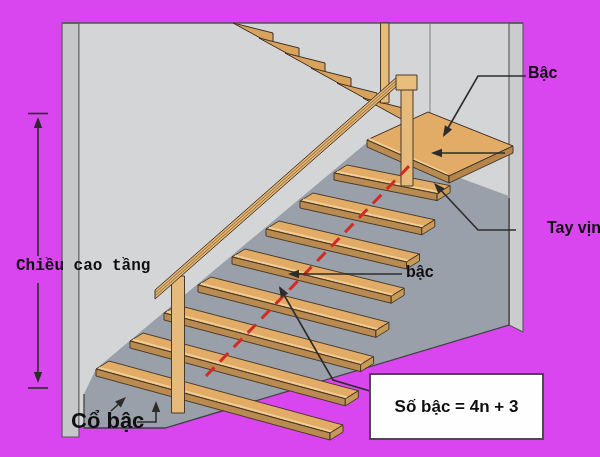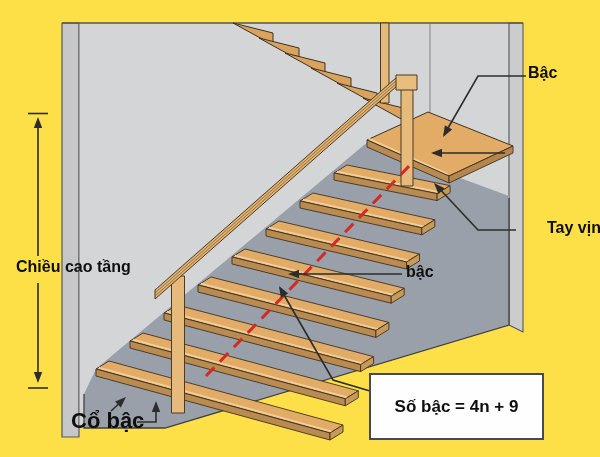--- a/index.html
+++ b/index.html
@@ -1,24 +1,24 @@
 <!DOCTYPE html>
 <html><head>
 <meta charset="utf-8">
 <style>
   html,body{margin:0;padding:0;background:#fff;}
-  .stage{position:relative;width:600px;height:457px;background:#fde047;overflow:hidden;
+  .stage{position:relative;width:600px;height:457px;background:#d946ef;overflow:hidden;
          font-family:"Liberation Sans","DejaVu Sans",sans-serif;}
   .stage svg{position:absolute;left:0;top:0;}
   .lbl{position:absolute;color:#0e0e0e;font-weight:700;font-size:16px;line-height:1.1;white-space:nowrap;}
   .lbl-bac-top{left:528px;top:64px;}
   .lbl-chieu-nghi{left:507px;top:142px;}
   .lbl-tay-vin{left:547px;top:219px;text-align:center;}
   .lbl-bac-mid{left:406px;top:263px;}
-  .lbl-chieu-cao{left:16px;top:258px;}
+  .lbl-chieu-cao{left:16px;top:258px;font-family:Liberation Mono, monospace;}
   .lbl-co-bac{left:71px;top:409px;font-size:22px;}
   .formula-box{position:absolute;left:369px;top:373px;width:171px;height:63px;
                background:#fefefe;border:2px solid #4a4a4a;display:flex;
                align-items:center;justify-content:center;}
   .formula-box span{color:#0e0e0e;font-weight:700;font-size:17px;white-space:nowrap;}
 </style>
 </head>
 <body>
 
 <div class="stage">
@@ -127,15 +127,15 @@
       </g>
     </svg>
 
   <span class="lbl lbl-bac-top">Bậc</span>
   <span class="lbl lbl-tay-vin">Tay vịn</span>
   <span class="lbl lbl-bac-mid">bậc</span>
   <span class="lbl lbl-chieu-cao">Chiều cao tầng</span>
   <span class="lbl lbl-co-bac">Cổ bậc</span>
 
   <div class="formula-box">
-    <span>Số bậc = 4n + 9</span>
+    <span>Số bậc = 4n + 3</span>
   </div>
 </div>
 
 </body></html>

